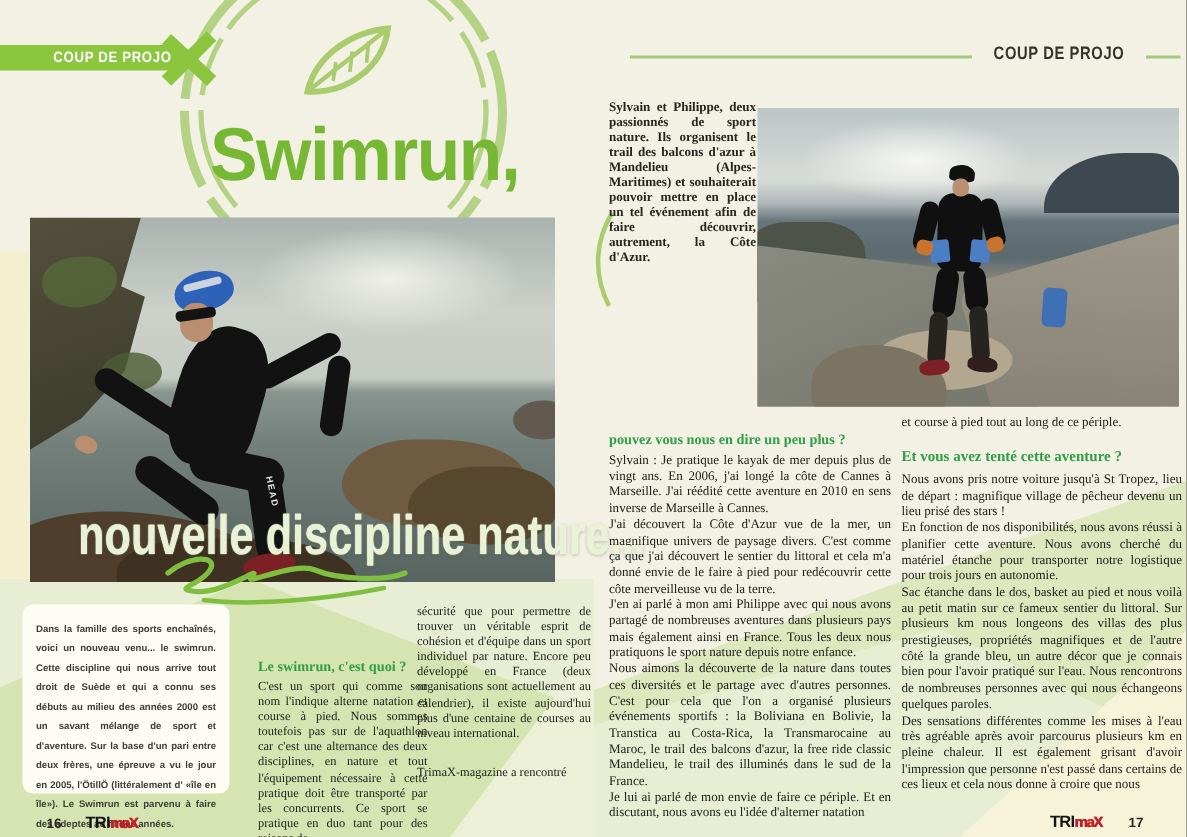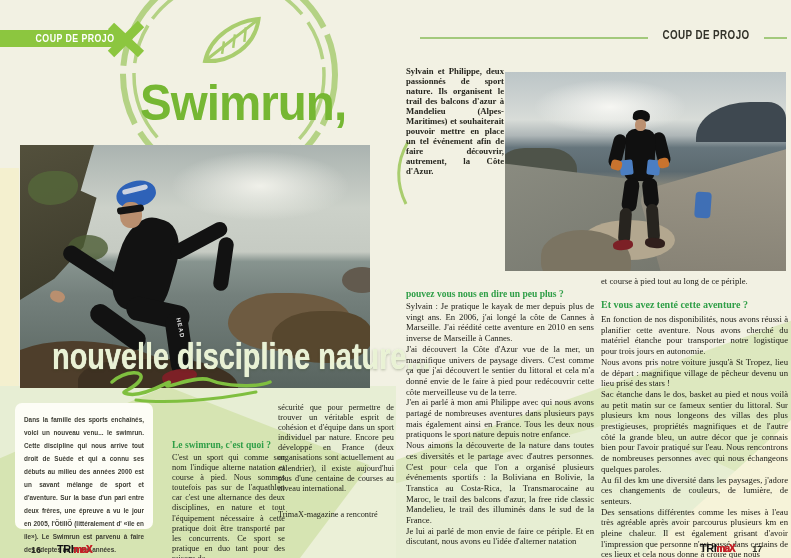--- a/index.html
+++ b/index.html
@@ -275,24 +275,23 @@
     <p class="q1cont">pouvez vous nous en dire un peu plus ?</p>
     <p class="t">Sylvain : Je pratique le kayak de mer depuis plus de vingt ans. En 2006, j'ai longé la côte de Cannes à Marseille. J'ai réédité cette aventure en 2010 en sens inverse de Marseille à Cannes.</p>
     <p class="t">J'ai découvert la Côte d'Azur vue de la mer, un magnifique univers de paysage divers. C'est comme ça que j'ai découvert le sentier du littoral et cela m'a donné envie de le faire à pied pour redécouvrir cette côte merveilleuse vu de la terre.</p>
     <p class="t">J'en ai parlé à mon ami Philippe avec qui nous avons partagé de nombreuses aventures dans plusieurs pays mais également ainsi en France. Tous les deux nous pratiquons le sport nature depuis notre enfance.</p>
     <p class="t">Nous aimons la découverte de la nature dans toutes ces diversités et le partage avec d'autres personnes. C'est pour cela que l'on a organisé plusieurs événements sportifs : la Boliviana en Bolivie, la Transtica au Costa-Rica, la Transmarocaine au Maroc, le trail des balcons d'azur, la free ride classic Mandelieu, le trail des illuminés dans le sud de la France.</p>
     <p class="t">Je lui ai parlé de mon envie de faire ce périple. Et en discutant, nous avons eu l'idée d'alterner natation</p>
   </div>
   <div class="abs bodyR">
     <p class="lead2">et course à pied tout au long de ce périple.</p>
     <p class="q2">Et vous avez tenté cette aventure ?</p>
+    <p class="t">Nous avons pris notre voiture jusqu'à St Tropez, lieu de départ : magnifique village de pêcheur devenu un lieu prisé des stars !</p>
     <p class="t">En fonction de nos disponibilités, nous avons réussi à planifier cette aventure. Nous avons cherché du matériel étanche pour transporter notre logistique pour trois jours en autonomie.</p>
-    <p class="t">Nous avons pris notre voiture jusqu'à St Tropez, lieu de départ : magnifique village de pêcheur devenu un lieu prisé des stars !</p>
     <p class="t">Sac étanche dans le dos, basket au pied et nous voilà au petit matin sur ce fameux sentier du littoral. Sur plusieurs km nous longeons des villas des plus prestigieuses, propriétés magnifiques et de l'autre côté la grande bleu, un autre décor que je connais bien pour l'avoir pratiqué sur l'eau. Nous rencontrons de nombreuses personnes avec qui nous échangeons quelques paroles.</p>
-    <p class="t">Au fil des km une diversité dans les paysages, j'adore ces changements de couleurs, de lumière, de senteurs.</p>
     <p class="t">Des sensations différentes comme les mises à l'eau très agréable après avoir parcourus plusieurs km en pleine chaleur. Il est également grisant d'avoir l'impression que personne n'est passé dans certains de ces lieux et cela nous donne à croire que nous</p>
   </div>
 
   <div class="abs footR">
     <span class="logo"><span>TRI</span><span class="mx">maX</span></span>
     <span class="pgnum">17</span>
   </div>
 
 </div>
 

